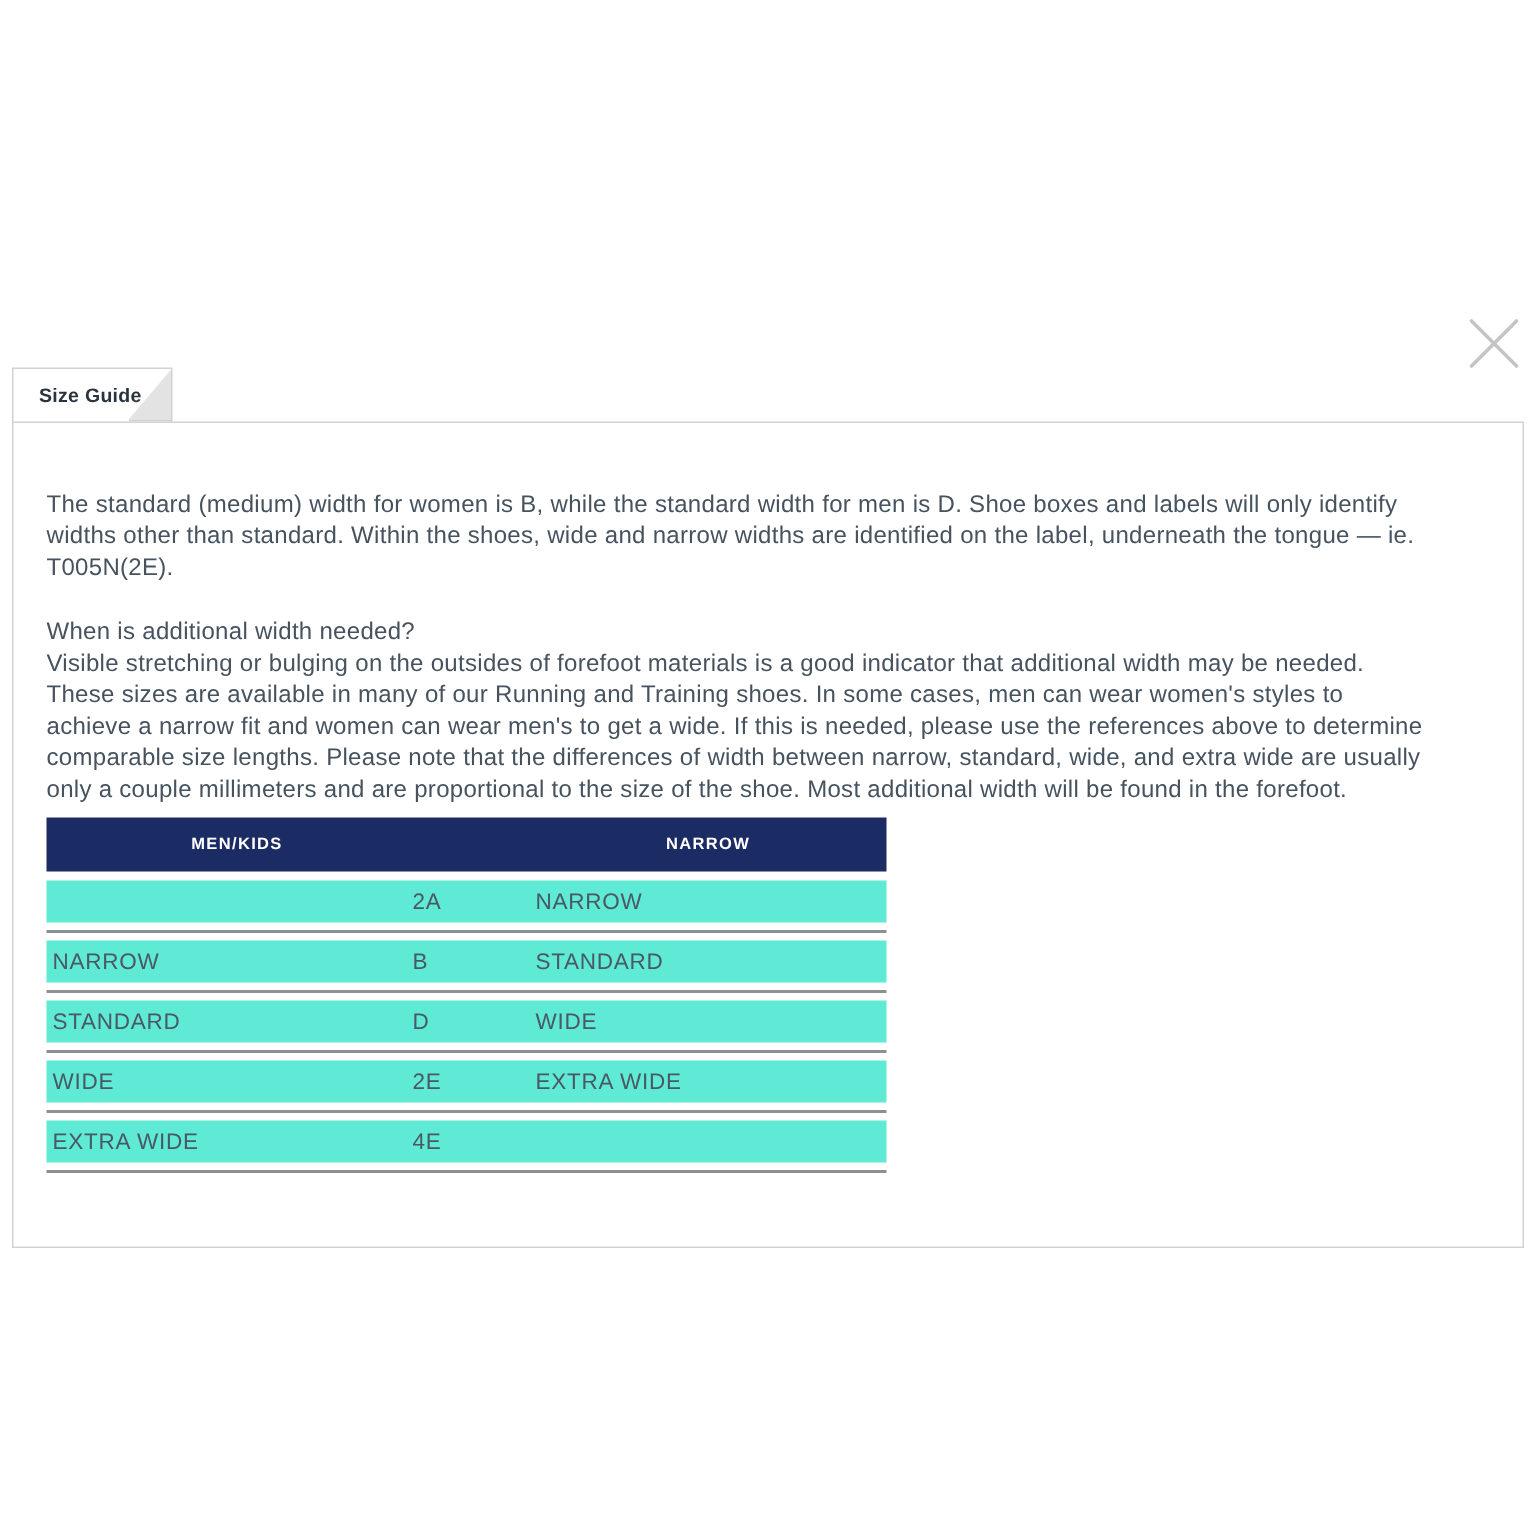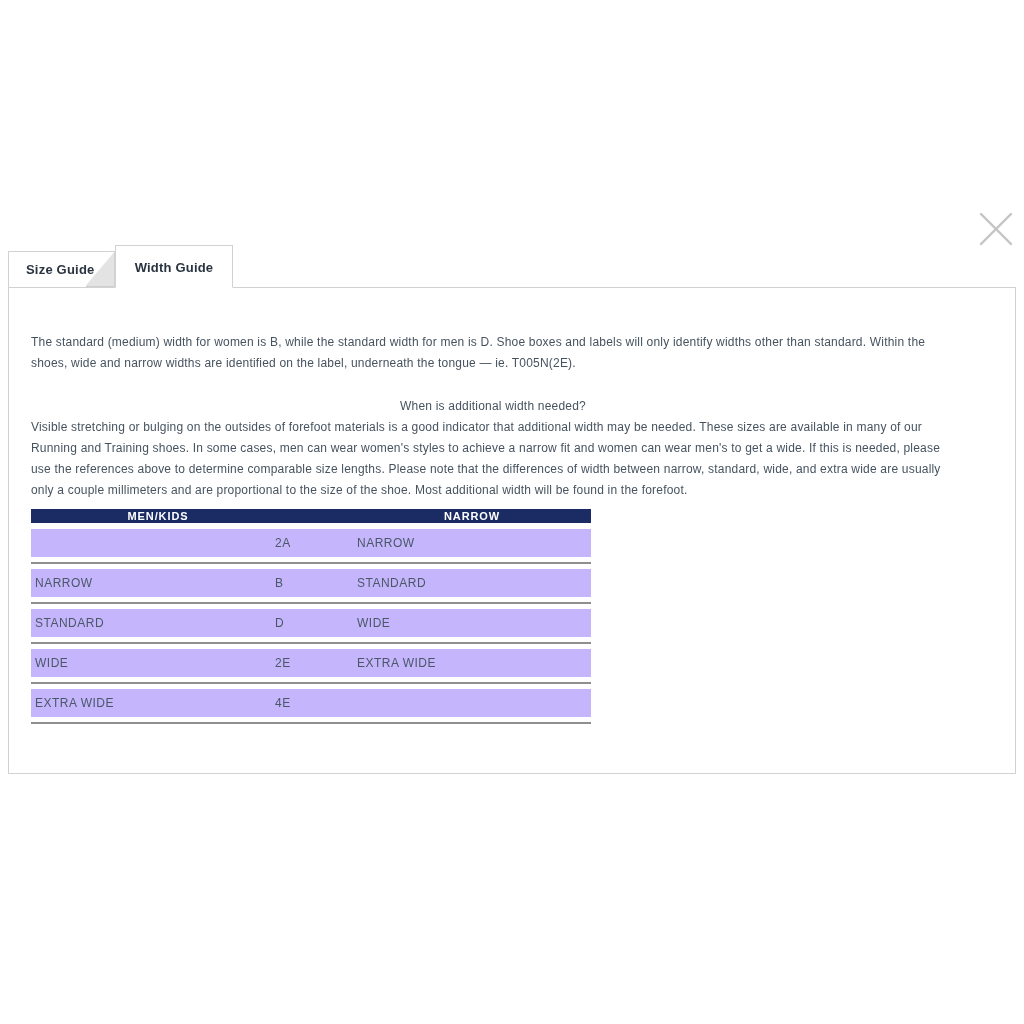--- a/index.html
+++ b/index.html
@@ -21,35 +21,35 @@
                   padding-left:17px; border-bottom:1px solid #d2d2d2; overflow:hidden; }
   .tab-inactive .fold { position:absolute; right:0; bottom:0; width:28px; height:34px;
         background:linear-gradient(to bottom right, rgba(255,255,255,0) 48%, #e3e3e3 50%);
         border-bottom:1px solid #cfcfcf; }
   .tab-active { width:118px; height:43px; line-height:43px; text-align:center;
                 border-bottom:1px solid #ffffff; z-index:3; }
 
   .panel { position:relative; z-index:1; background:#fff; border:1px solid #d2d2d2;
            padding:44px 60px 44px 22px; }
 
-  .body-text { font-size:12px; line-height:21px; color:#46535f; letter-spacing:.2px;
+  .body-text { font-size:16px; line-height:21px; color:#46535f; letter-spacing:.2px;
                max-width:935px; }
   .intro { margin-bottom:22px; }
-  .question { margin-bottom:0;text-align:center; }
+  .question { margin-bottom:0; }
   .answer { margin-bottom:8px; }
 
   
   .wtable { width:560px; }
   .wtable-head { display:grid; grid-template-columns:254px 68px 1fr; align-items:center;
-                 height:14px; background:#1b2b63; color:#ffffff; font-size:11px;
+                 height:36px; background:#1b2b63; color:#ffffff; font-size:11px;
                  font-weight:bold; letter-spacing:.9px; }
   .wtable-head .h { text-align:center; }
   .wtable-body { margin-top:6px; }
   .wrow { display:grid; grid-template-columns:240px 82px 1fr; align-items:center;
-          height:28px; background:#c4b5fd; font-size:12px; color:#4a5866;
+          height:28px; background:#5eead4; font-size:15px; color:#4a5866;
           letter-spacing:.5px; padding-left:4px; }
   .sep { height:2px; background:#8f8f8f; margin:5px 0; }
 </style>
 </head>
 <body>
 
 <div class="stage">
 
   <button class="close-btn" aria-label="Close">
     <svg width="38" height="38" viewBox="0 0 38 38">
@@ -57,23 +57,20 @@
       <line x1="34" y1="4" x2="4" y2="34" stroke="#c4c4c4" stroke-width="2.4" stroke-linecap="round"></line>
     </svg>
   </button>
 
   <div class="dialog">
 
     <div class="tabs">
       <div class="tab tab-inactive">
         <span>Size Guide</span>
         <span class="fold"></span>
-      </div>
-      <div class="tab tab-active">
-        <span>Width Guide</span>
       </div>
     </div>
 
     <div class="panel">
 
       <p class="body-text intro">The standard (medium) width for women is B, while the standard width for men is D. Shoe boxes and labels will only identify widths other than standard. Within the shoes, wide and narrow widths are identified on the label, underneath the tongue — ie. T005N(2E).</p>
 
       <p class="body-text question">When is additional width needed?</p>
       <p class="body-text answer">Visible stretching or bulging on the outsides of forefoot materials is a good indicator that additional width may be needed. These sizes are available in many of our Running and Training shoes. In some cases, men can wear women's styles to achieve a narrow fit and women can wear men's to get a wide. If this is needed, please use the references above to determine comparable size lengths. Please note that the differences of width between narrow, standard, wide, and extra wide are usually only a couple millimeters and are proportional to the size of the shoe. Most additional width will be found in the forefoot.</p>
 

